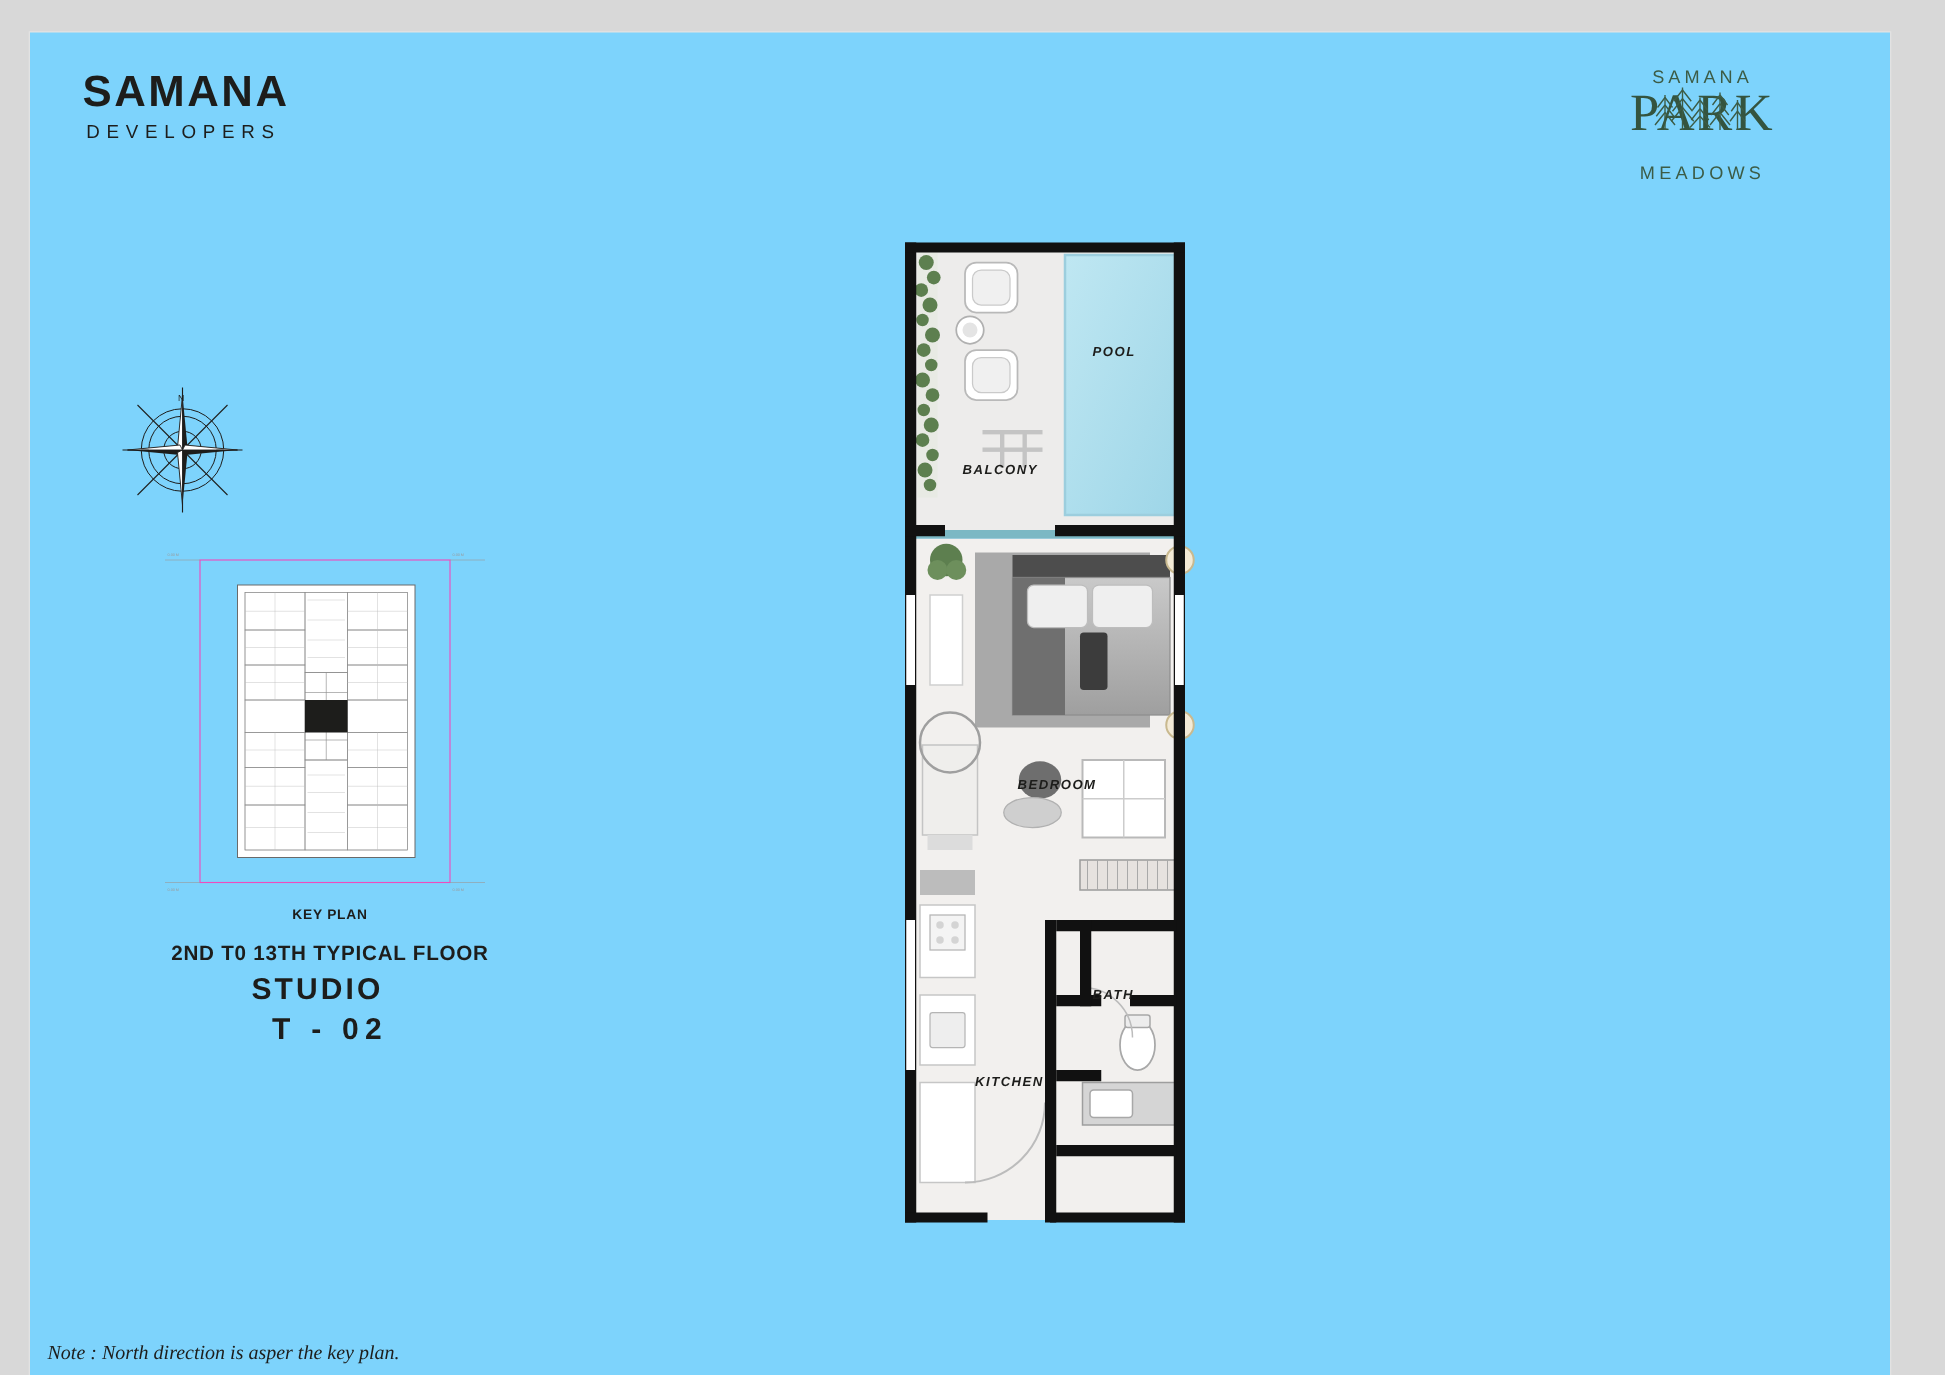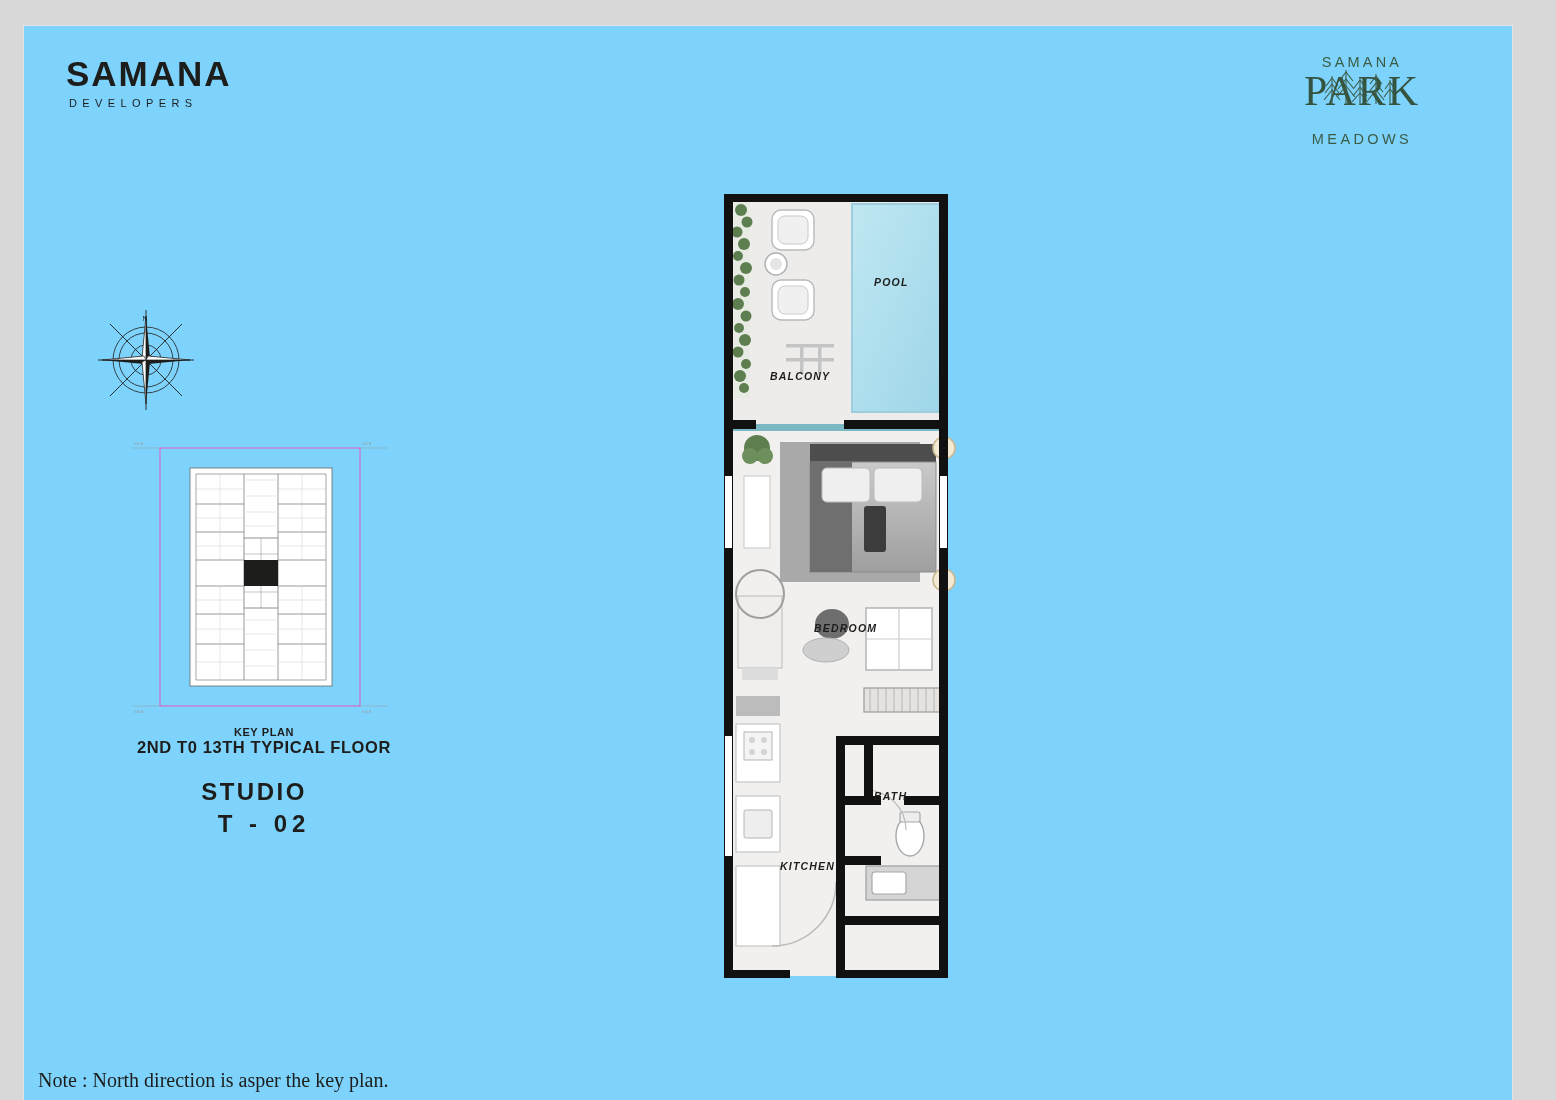--- a/index.html
+++ b/index.html
@@ -30,21 +30,21 @@
     top: 30px;
     color: #1d1d1b;
   }
   .brand-main {
     font-size: 35px;
     font-weight: 700;
     letter-spacing: 2.0px;
     line-height: 1;
   }
   .brand-sub {
-    font-size: 11px;
+    font-size: 15px;
     font-weight: 400;
     letter-spacing: 5.4px;
     margin-top: 6px;
     margin-left: 3px;
   }
 
   .proj-logo {
     position: absolute;
     right: 40px;
     top: 28px;
@@ -110,21 +110,21 @@
   }
   .kp-line1 {
     font-size: 11px;
     font-weight: 700;
     letter-spacing: 0.6px;
   }
   .kp-line2 {
     font-size: 16.5px;
     font-weight: 700;
     letter-spacing: 0.6px;
-    margin-top: 0;
+    margin-top: 16px;
   }
   .unit-type {
     position: absolute;
     left: 50px;
     top: 752px;
     width: 360px;
     text-align: center;
     font-size: 24px;
     font-weight: 700;
     letter-spacing: 2.5px;
@@ -158,21 +158,22 @@
     letter-spacing: 1.2px;
     color: #1d1d1b;
     white-space: nowrap;
   }
 
   
   .note {
     position: absolute;
     left: 14px;
     bottom: 18px;
-    font-size: 20px;
+    font-size: 16px;
+    font-style: italic;
     color: #1d1d1b;
     font-family: "Liberation Serif", serif;
   }
 </style>
 </head>
 <body>
 
 <div class="page">
 
   <div class="brand">

